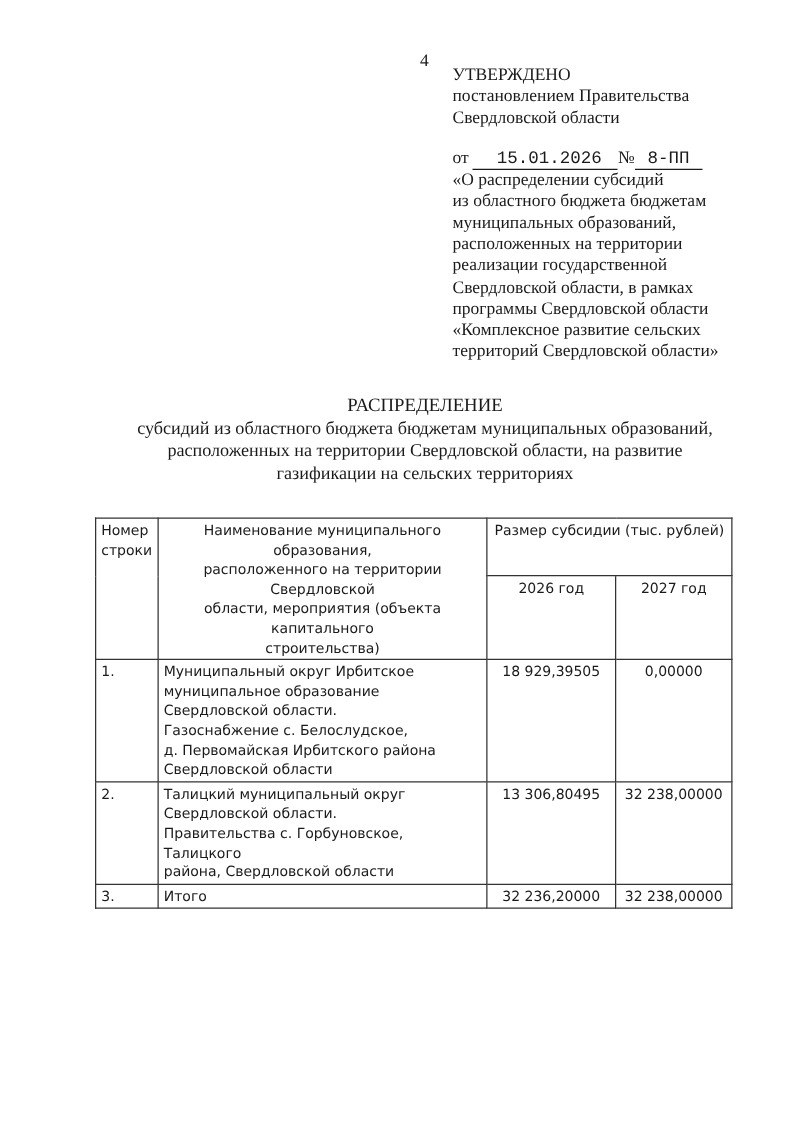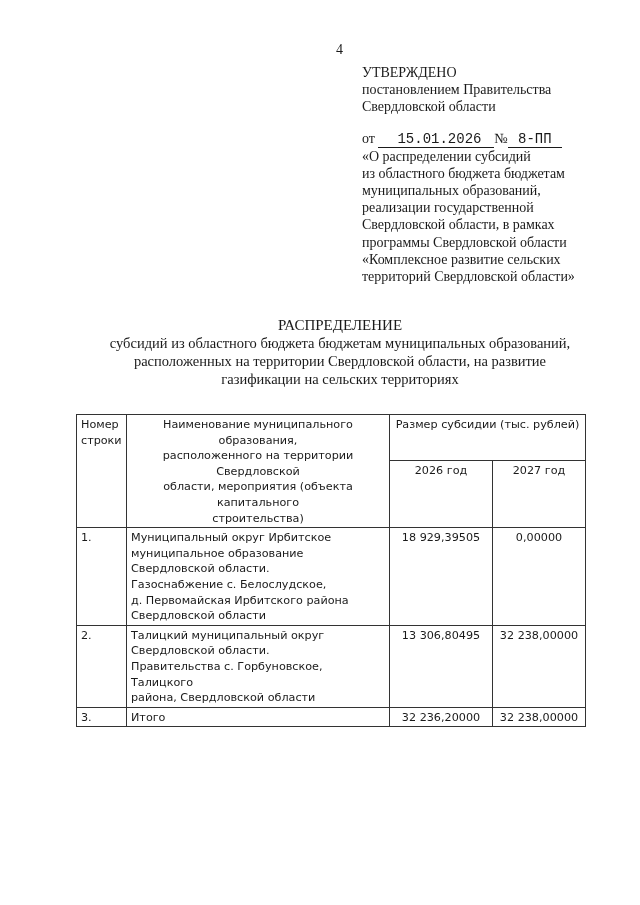--- a/index.html
+++ b/index.html
@@ -1,18 +1,18 @@
 <!DOCTYPE html>
 <html><head>
 <meta charset="utf-8">
 <style>
   html, body { margin: 0; padding: 0; background: #ffffff; }
   body { width: 640px; height: 905px; position: relative; overflow: hidden; color: #1a1a1a; font-family: "Liberation Serif", "DejaVu Serif", serif; }
   .page-num { position: absolute; left: 336px; top: 42px; font-size: 14px; }
-  .approval { position: absolute; left: 362px; top: 64px; width: 260px; font-size: 14px; line-height: 17.2px; }
+  .approval { position: absolute; left: 362px; top: 52px; width: 260px; font-size: 14px; line-height: 17.2px; }
   .approval div { white-space: nowrap; }
   .mono { font-family: "Liberation Mono", "DejaVu Sans Mono", monospace; font-size: 14px; }
   .uline { display: inline-block; border-bottom: 1px solid #1a1a1a; text-align: center; line-height: 15px; margin-top: 16px; }
   .date-field { width: 110px; padding-left: 6px; }
   .num-field { width: 54px; }
   .title-block { position: absolute; left: 60px; top: 316px; width: 560px; text-align: center; font-weight: normal; font-size: 14.5px; line-height: 18px; }
   .title-main { font-size: 15px; }
   table.grid { position: absolute; left: 76px; top: 414px; border-collapse: collapse; font-family: "DejaVu Sans", "Liberation Sans", sans-serif; font-size: 11.2px; line-height: 15.6px; }
   table.grid td { border: 1px solid #333; vertical-align: top; padding: 2px 4px 1px 4px; }
   .c1 { width: 41px; text-align: left; }
@@ -31,20 +31,21 @@
   <div>УТВЕРЖДЕНО</div>
   <div>постановлением Правительства</div>
   <div>Свердловской области</div>
   <div>
     <span>от</span>
     <span class="uline date-field mono">15.01.2026</span><span>№</span><span class="uline num-field mono">8-ПП</span>
   </div>
   <div>«О распределении субсидий</div>
   <div>из областного бюджета бюджетам</div>
   <div>муниципальных образований,</div>
+  <div>расположенных на территории</div>
   <div>реализации государственной</div>
   <div>Свердловской области, в рамках</div>
   <div>программы Свердловской области</div>
   <div>«Комплексное развитие сельских</div>
   <div>территорий Свердловской области»</div>
 </div>
 
 <div class="title-block">
   <div class="title-main">РАСПРЕДЕЛЕНИЕ</div>
   <div>субсидий из областного бюджета бюджетам муниципальных образований,</div>

